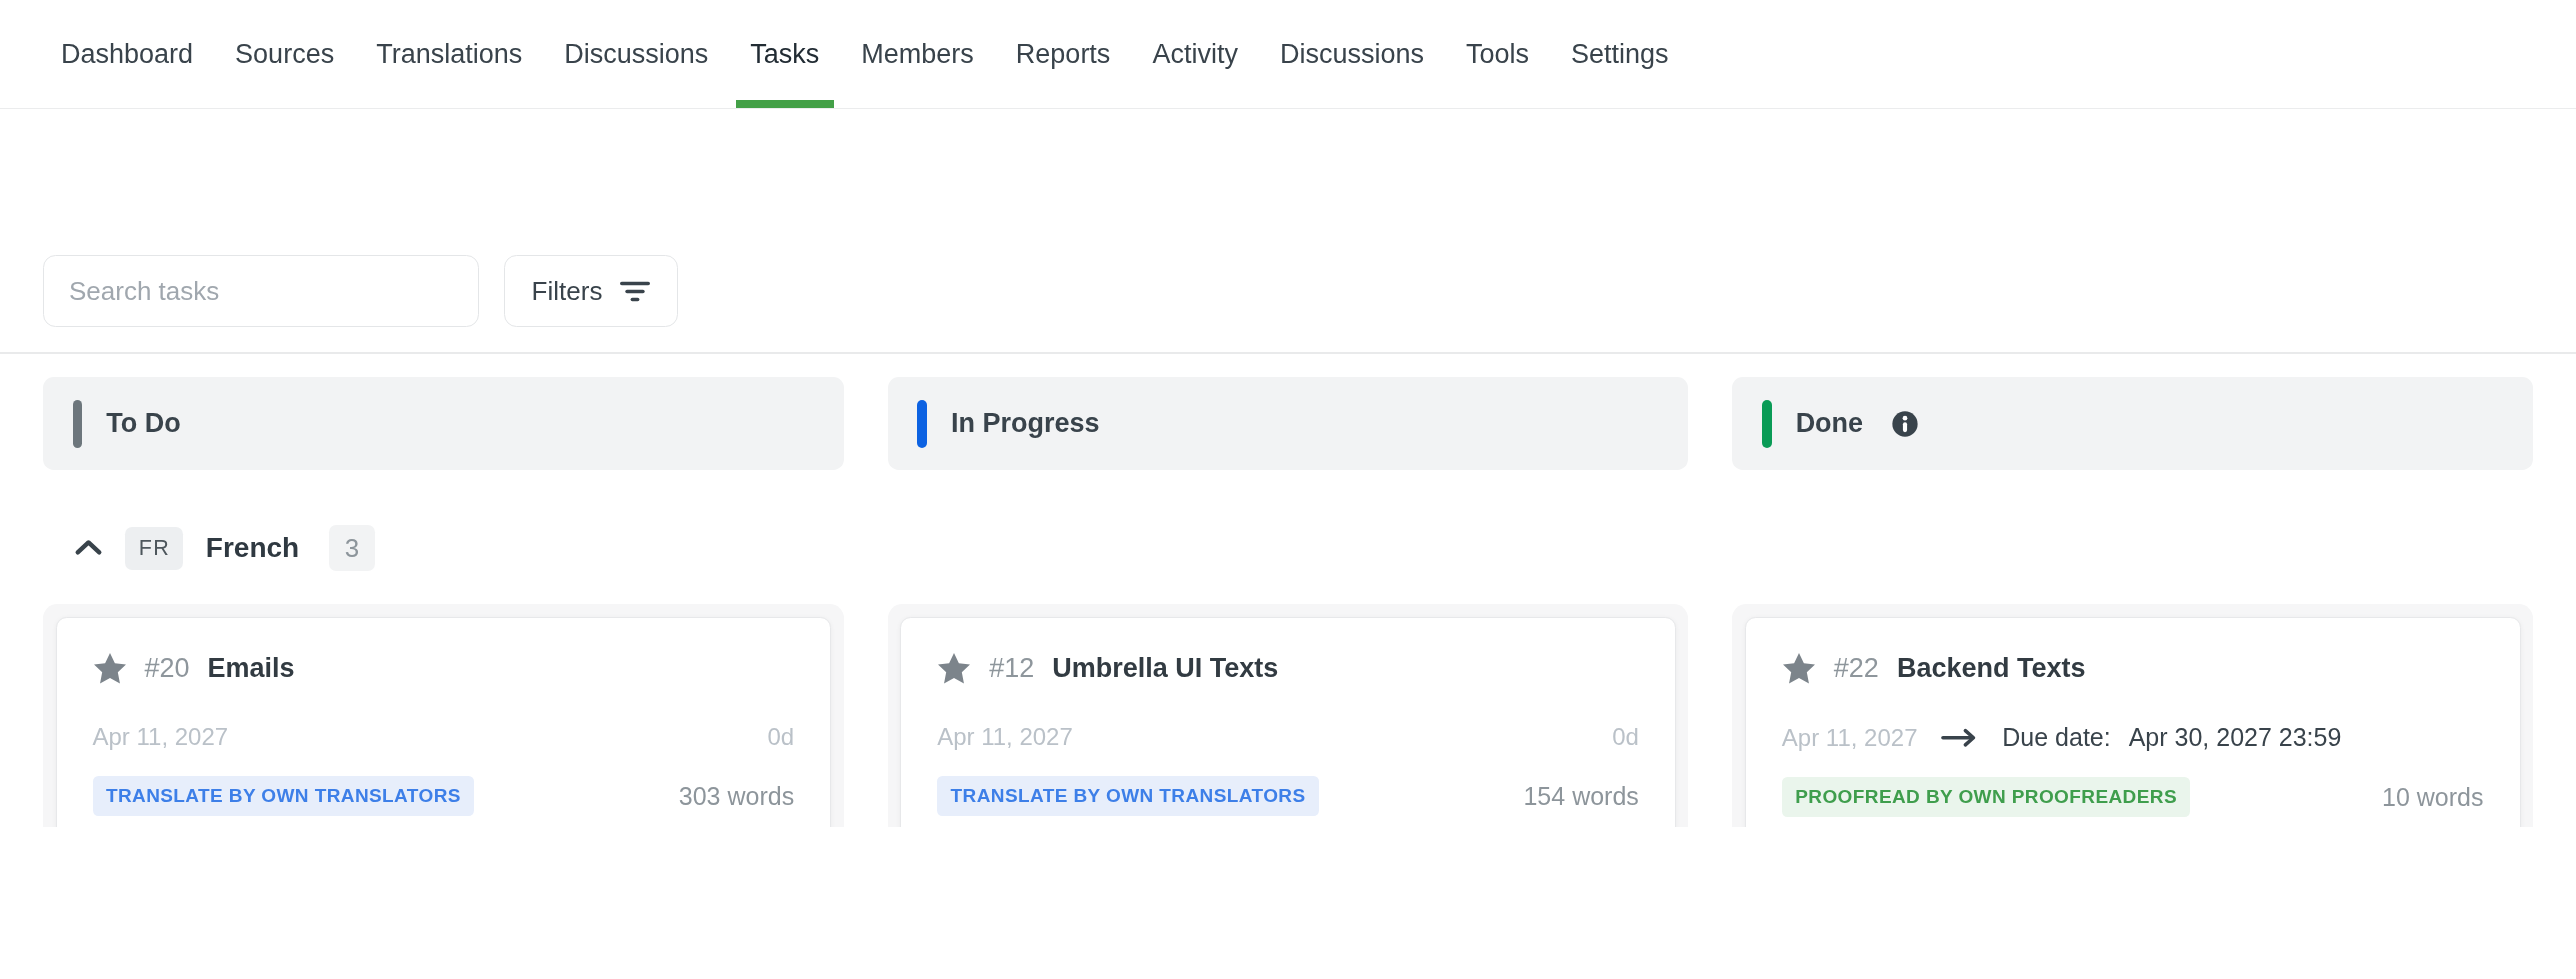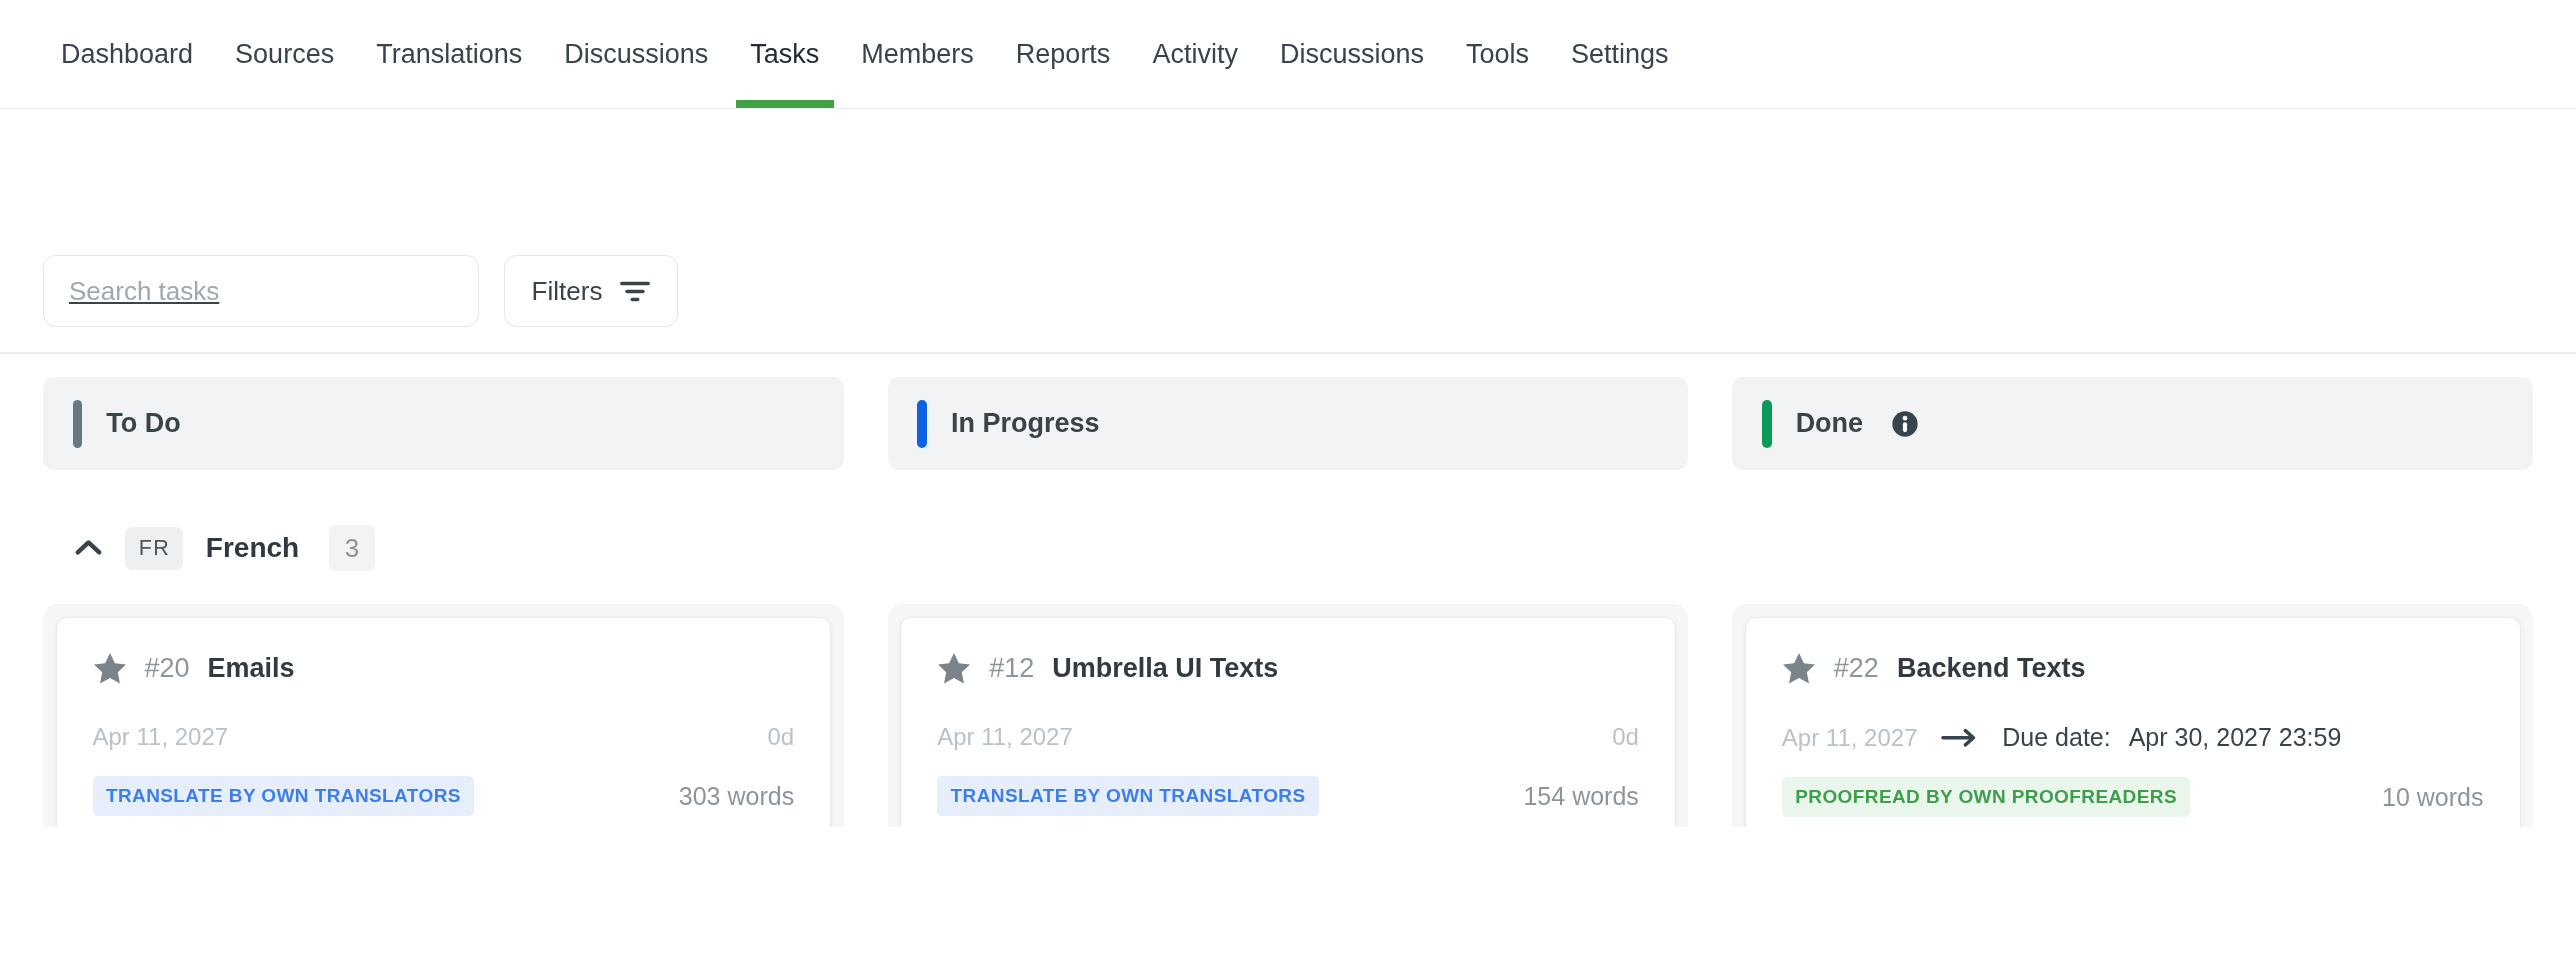--- a/index.html
+++ b/index.html
@@ -26,21 +26,21 @@
   .all-tasks { margin-left:43px; font-size:29px; color:#353f47; cursor:pointer; }
   .create-task { margin-left:auto; width:200px; height:75px; background:#43a047;
              border:none; color:#fff; border-radius:9px; font-size:27px; font-weight:600;
              display:flex; align-items:center; justify-content:center; cursor:pointer;
              font-family:"Liberation Sans", sans-serif; }
 
   
   .search-row { position:absolute; top:255px; left:43px; display:flex; gap:25px; }
   .search-input { width:436px; height:72px; border:1.8px solid #e4e6e8; border-radius:12.5px;
              font-size:26px; padding:0 25px; color:#39434b; outline:none;
-             font-family:"Liberation Sans", sans-serif;text-decoration:underline; }
+             font-family:"Liberation Sans", sans-serif; }
   .search-input::placeholder { color:#a0a7ae; }
   .filters-btn { width:174px; height:72px; border:1.8px solid #e4e6e8; border-radius:12.5px;
              background:#fff; display:flex; align-items:center; justify-content:center;
              gap:18px; font-size:26px; color:#39434b; cursor:pointer;
              font-family:"Liberation Sans", sans-serif; }
 
   .divider { position:absolute; top:352px; left:0; right:0; height:1.8px; background:#e9eaeb; }
 
   
   .columns { position:absolute; top:377px; left:43px; right:43px;

